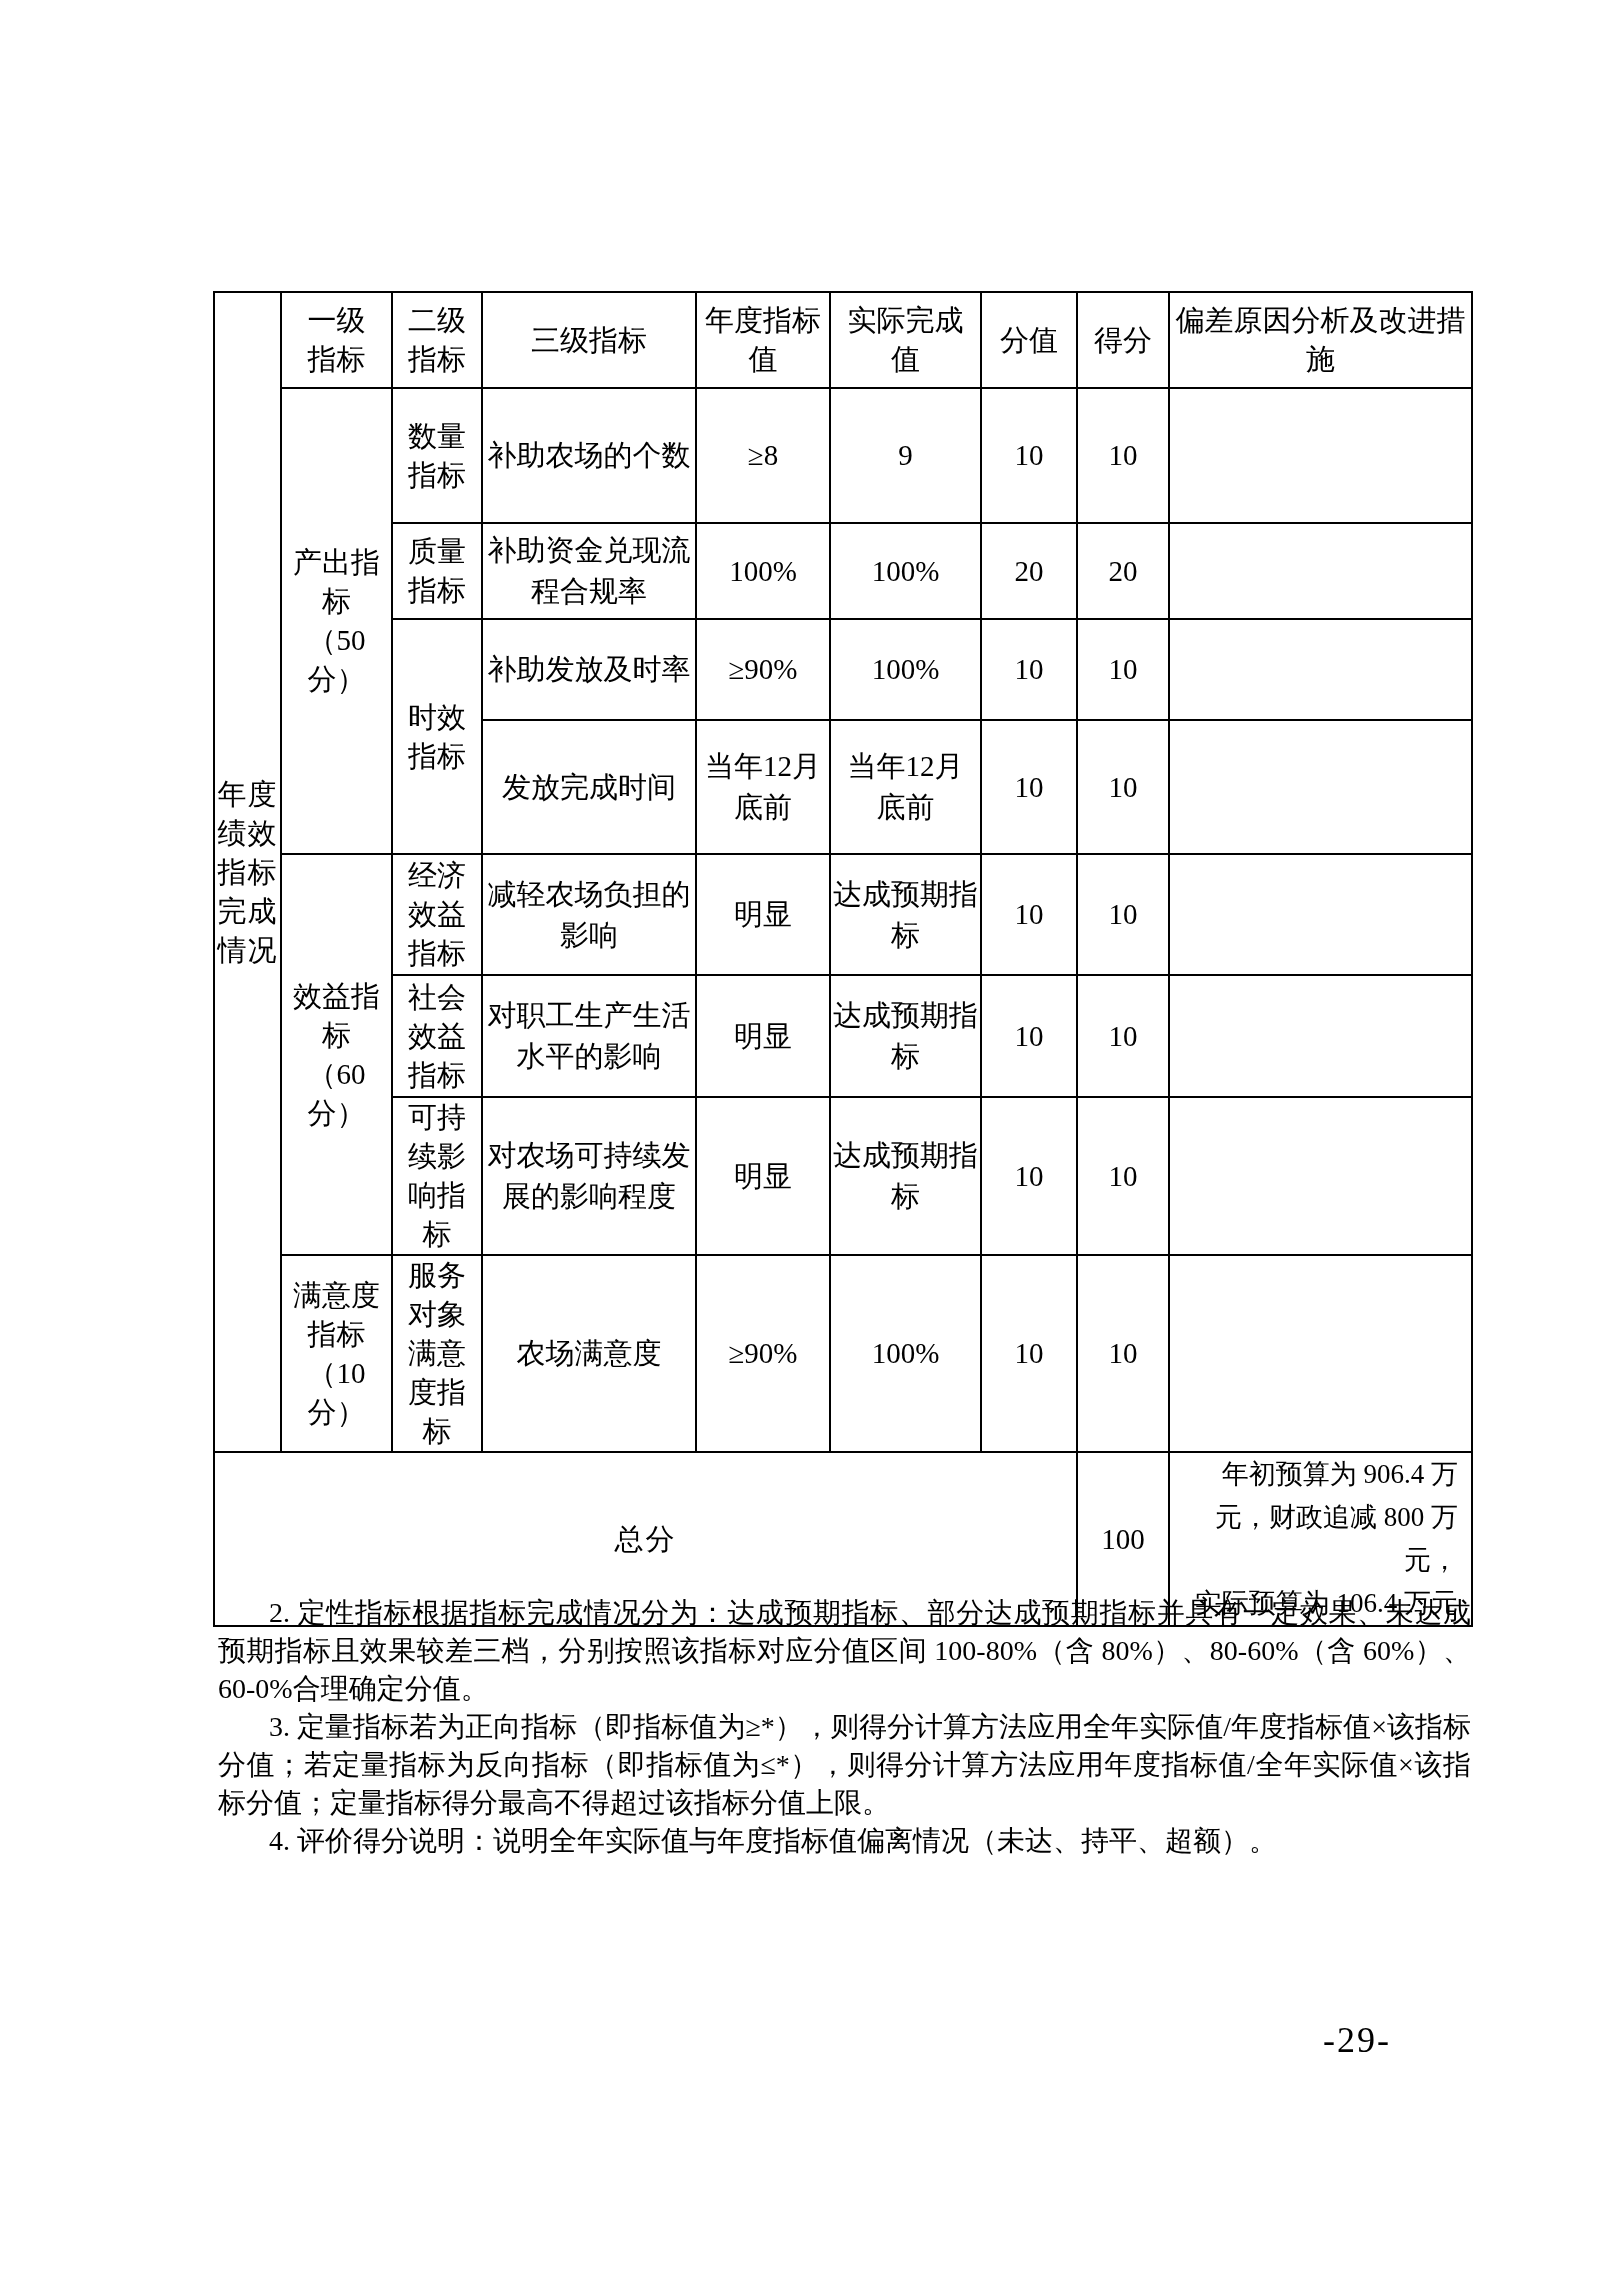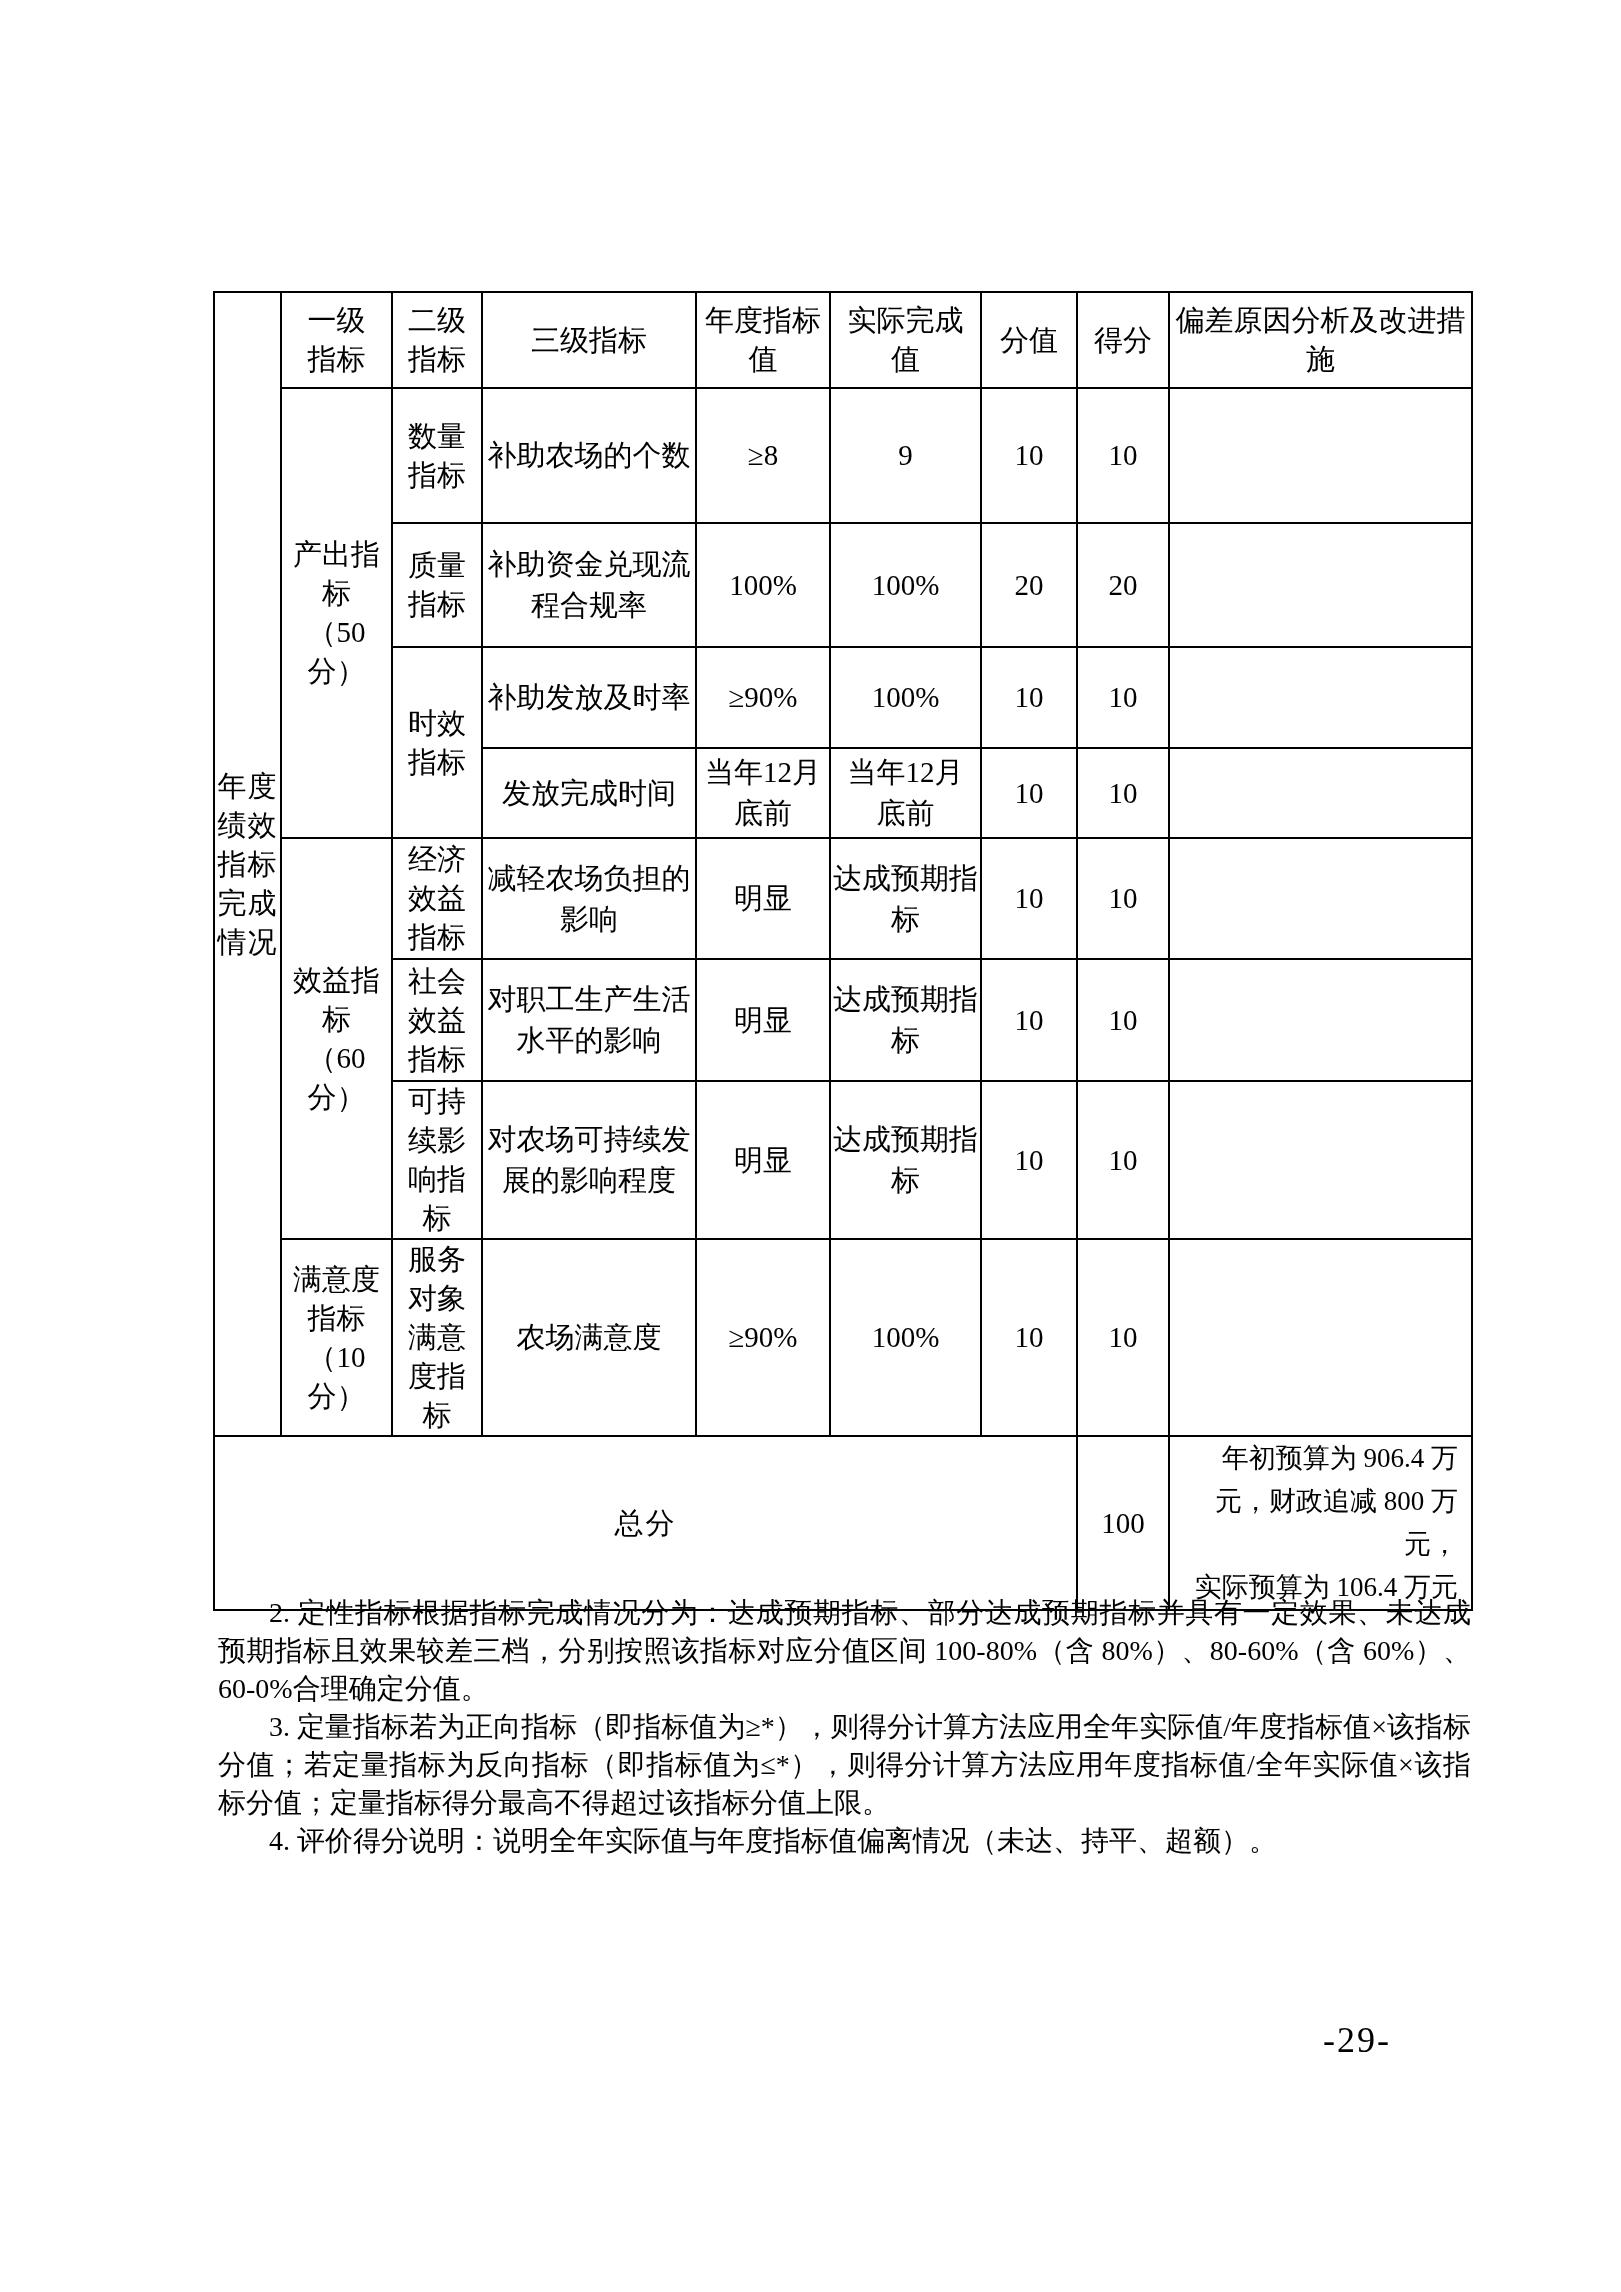--- a/index.html
+++ b/index.html
@@ -39,23 +39,23 @@
   .perf td.total-label { letter-spacing: 2px; }
   .perf td.remark {
     text-align: right;
     font-size: 27px;
     line-height: 43px;
     padding: 0 13px;
     white-space: pre-line;
   }
   tr.rh0 { height: 96px; }
   tr.rh1 { height: 135px; }
-  tr.rh2 { height: 124px; }
+  tr.rh2 { height: 96px; }
   tr.rh3 { height: 101px; }
-  tr.rh4 { height: 90px; }
+  tr.rh4 { height: 134px; }
   tr.rh5 { height: 121px; }
   tr.rh6 { height: 122px; }
   tr.rh7 { height: 154px; }
   tr.rh8 { height: 174px; }
   tr.rh9 { height: 132px; }
   .notes {
     position: absolute;
     left: 218px; top: 1594px;
     width: 1253px;
     font-size: 28px;

